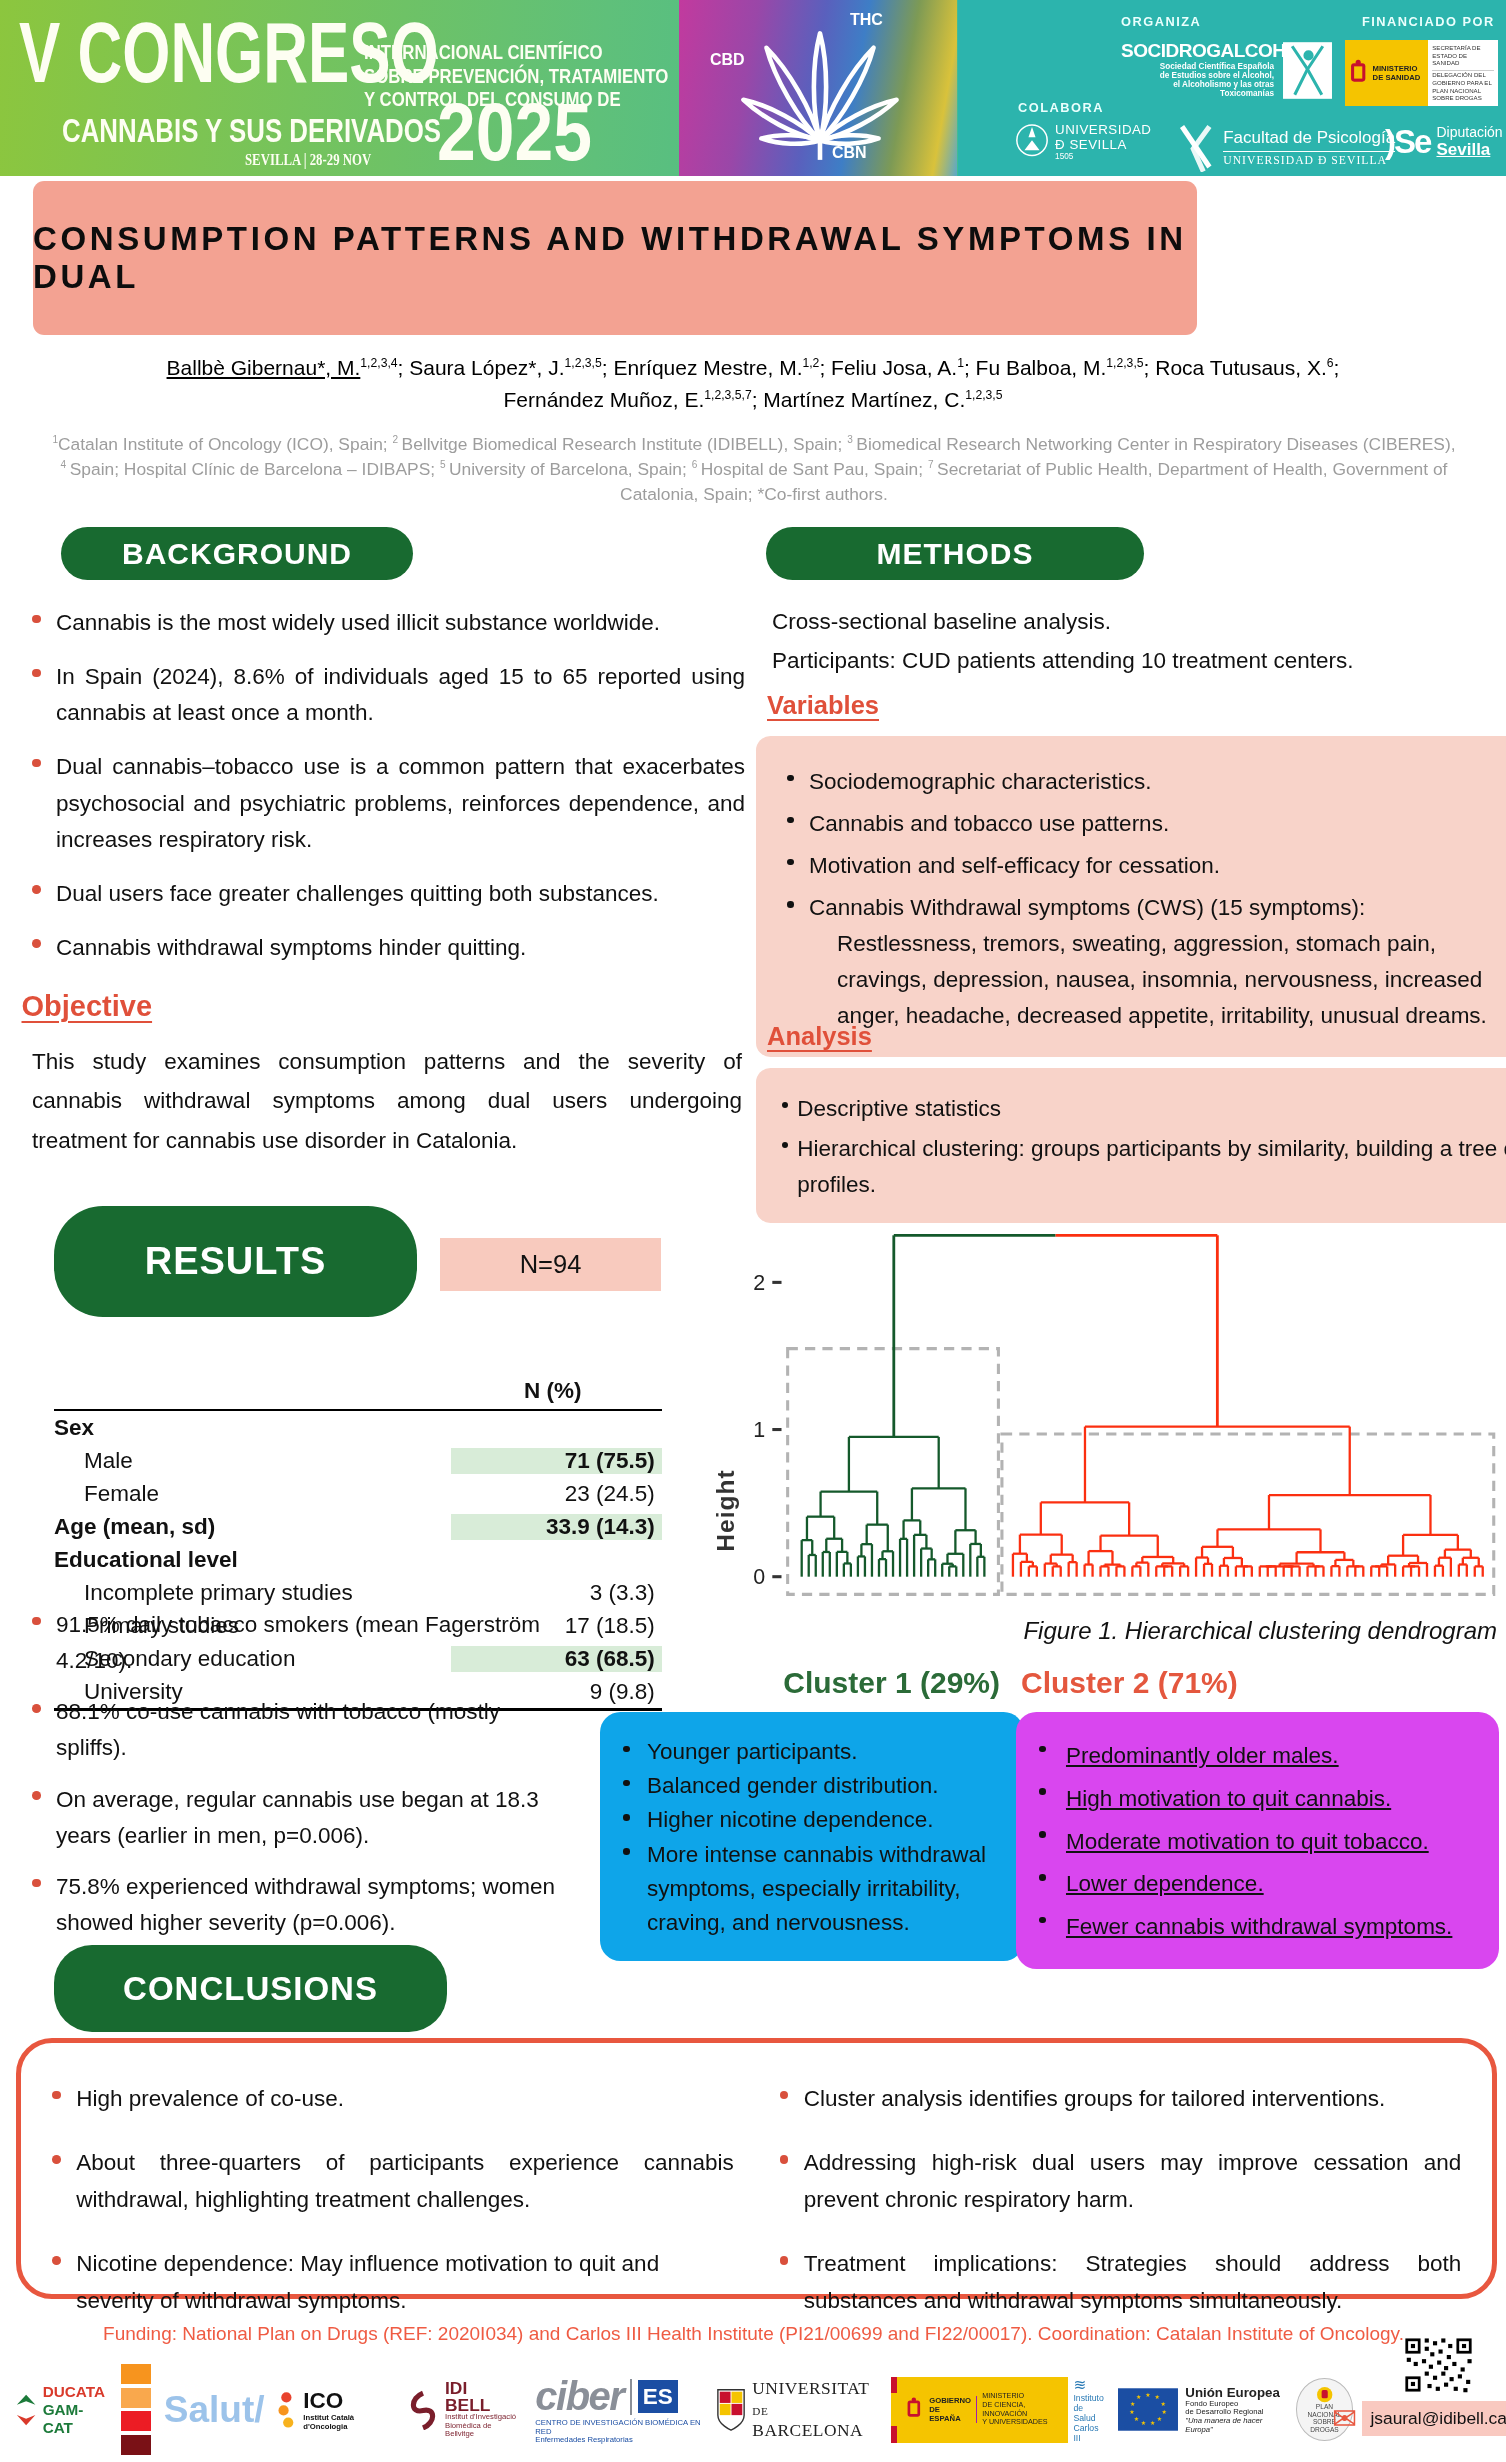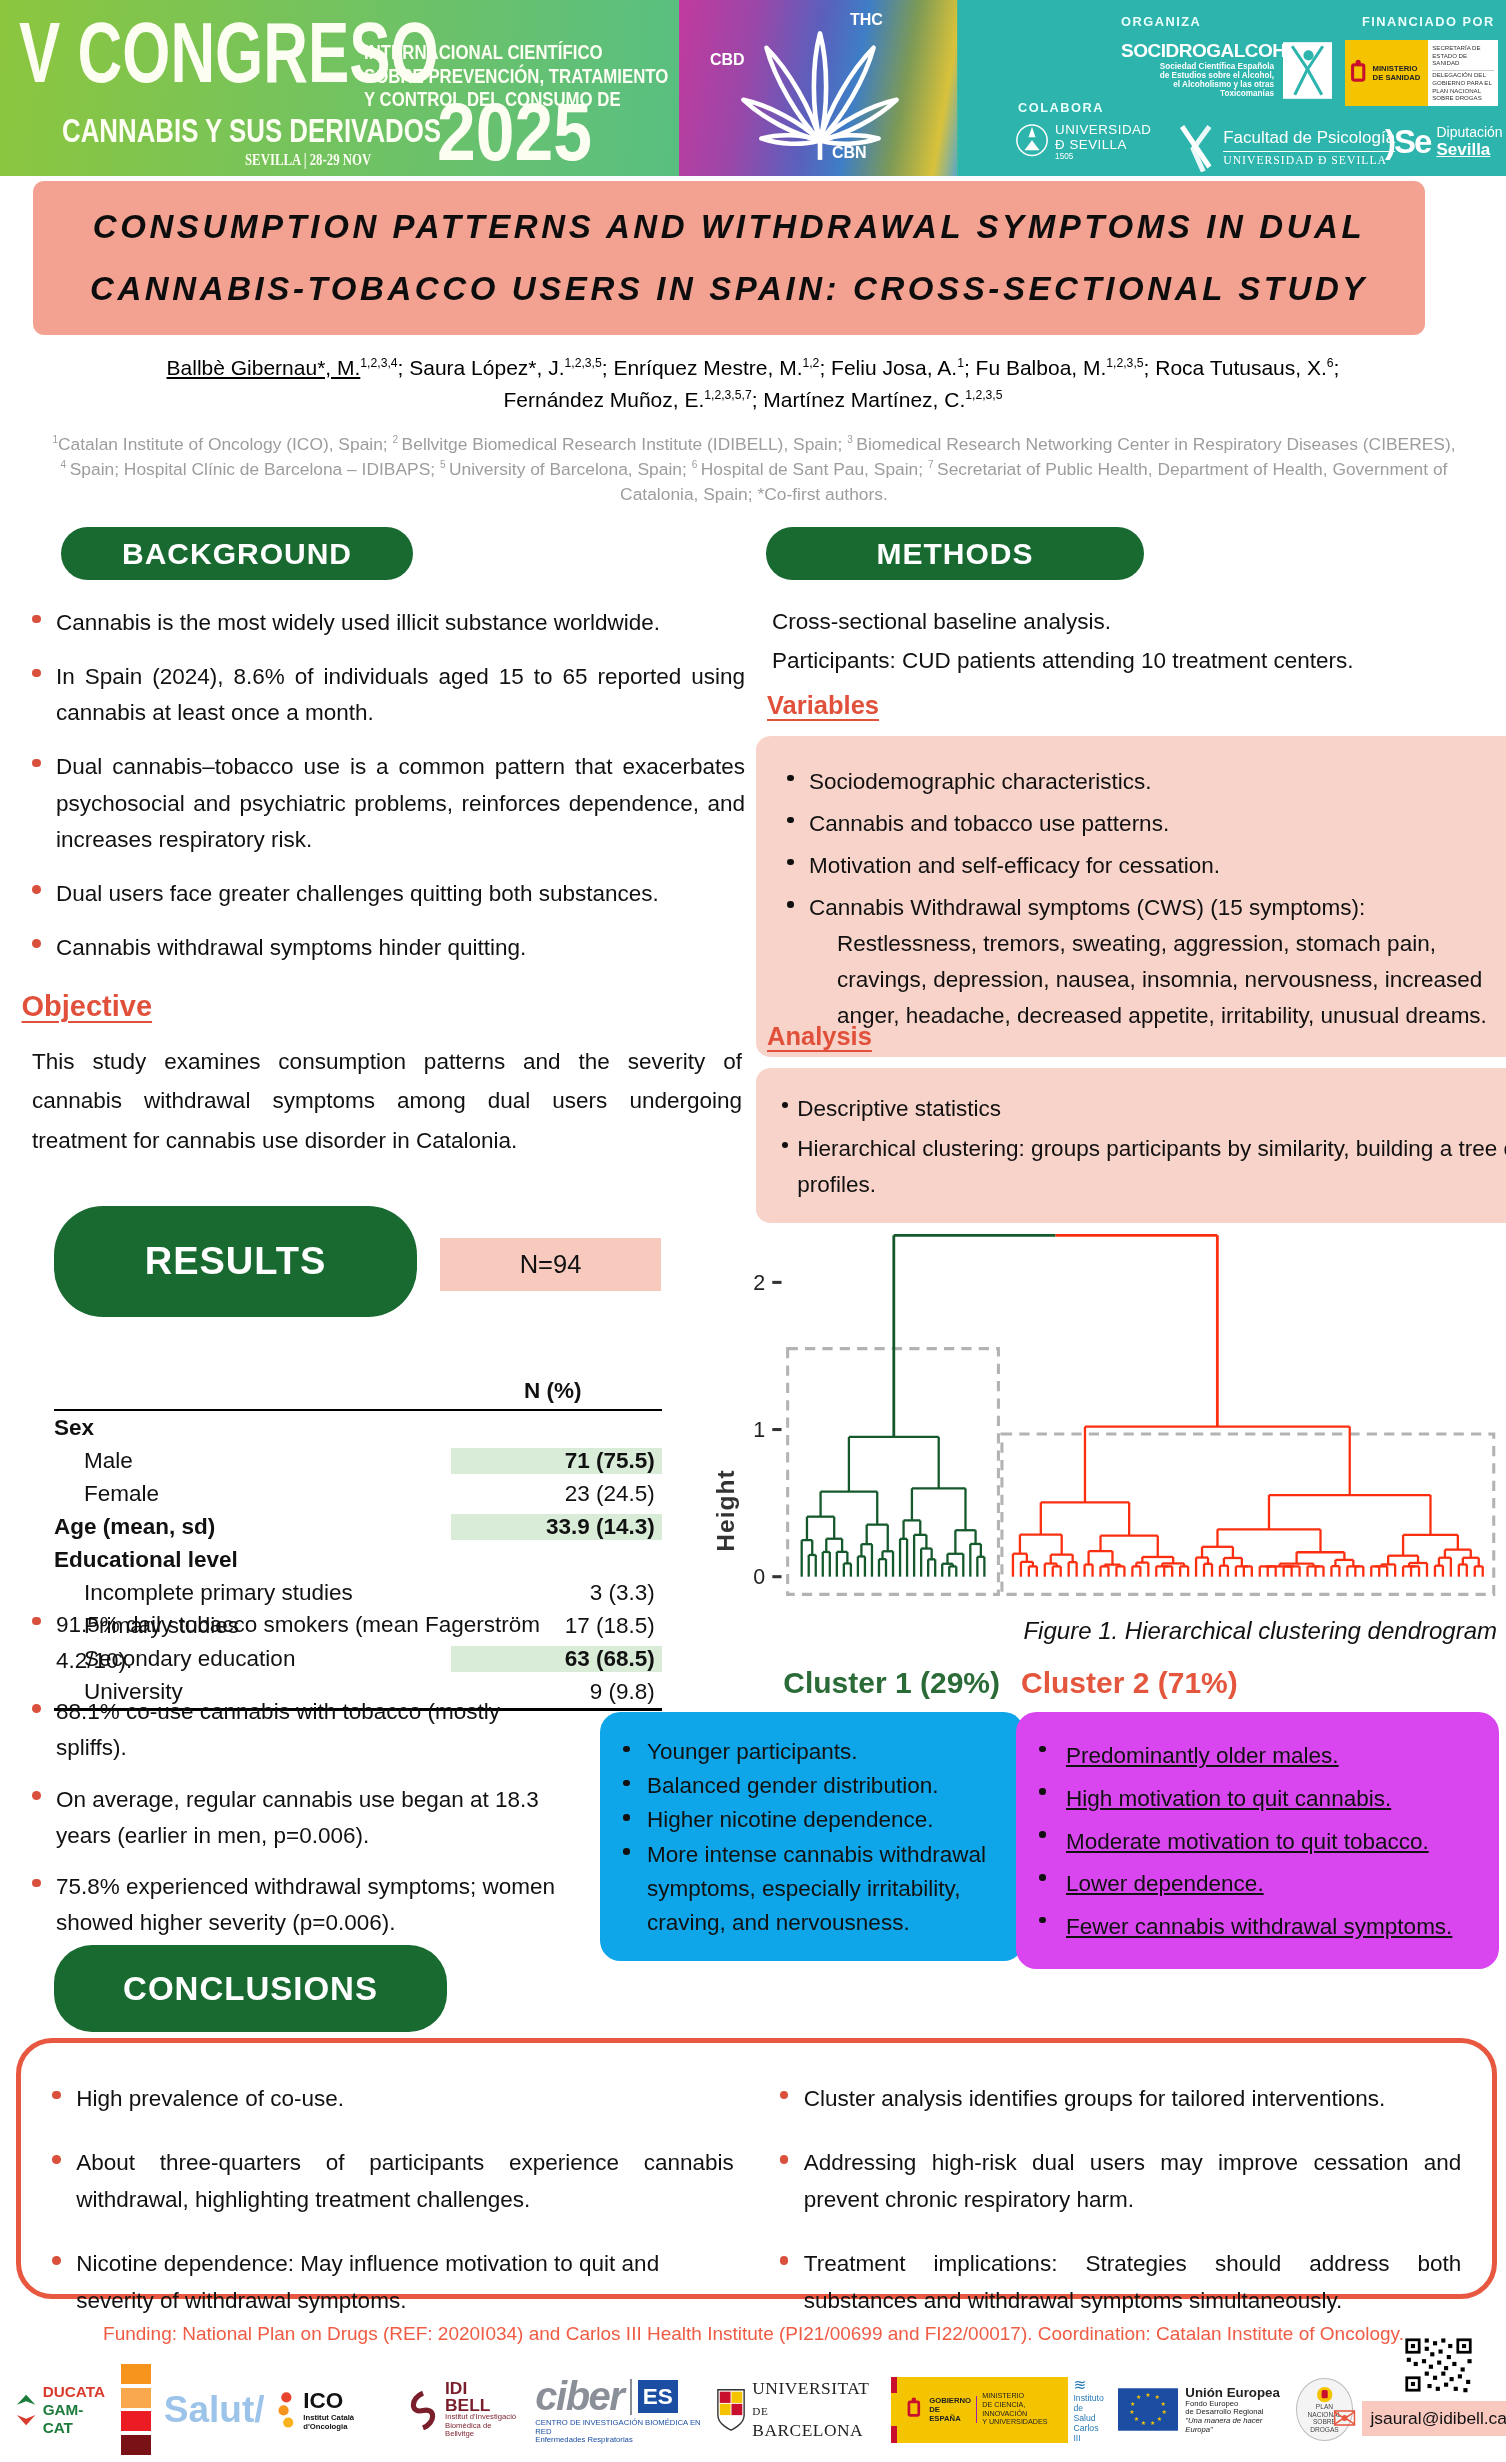--- a/index.html
+++ b/index.html
@@ -133,23 +133,22 @@
       <div class="abs" style="left:427px;top:123px;display:flex;align-items:center;gap:6.1px;color:#fff;">
         <div style="font-size:33px;font-weight:bold;letter-spacing:-2px;">)Se</div>
         <div>
             <div style="font-size:14px;">Diputación</div>
             <div style="font-size:17px;font-weight:bold;text-decoration:underline;">Sevilla</div>
           </div>
       </div>
     </div>
   </div>
 
-  <div class="abs" style="left:33px;top:181px;width:1392px;height:154px;background:#f3a292;border-radius:11.2px;display:flex;flex-direction:column;justify-content:center;align-items:center;gap:24.5px;font-style:italic;">
+  <div class="abs" style="left:33px;top:181px;width:1164px;height:154px;background:#f3a292;border-radius:11.2px;display:flex;flex-direction:column;justify-content:center;align-items:center;gap:24.5px;">
     <div style="font-size:33px;font-weight:bold;letter-spacing:3.6px;color:#0d0d0d;">CONSUMPTION PATTERNS AND WITHDRAWAL SYMPTOMS IN DUAL</div>
-    <div style="font-size:33px;font-weight:bold;letter-spacing:3.6px;color:#0d0d0d;">CANNABIS-TOBACCO USERS IN SPAIN: CROSS-SECTIONAL STUDY</div>
   </div>
 
   <div class="abs" style="left:51px;top:352px;width:1404px;text-align:center;font-size:21px;line-height:1.5;color:#000;">
     <div><u>Ballbè Gibernau*, M.</u><sup>1,2,3,4</sup>; Saura López*, J.<sup>1,2,3,5</sup>; Enríquez Mestre, M.<sup>1,2</sup>; Feliu Josa, A.<sup>1</sup>; Fu Balboa, M.<sup>1,2,3,5</sup>; Roca Tutusaus, X.<sup>6</sup>;</div>
     <div>Fernández Muñoz, E.<sup>1,2,3,5,7</sup>; Martínez Martínez, C.<sup>1,2,3,5</sup></div>
   </div>
   <div class="abs" style="left:49px;top:432px;width:1410px;text-align:center;font-size:17.4px;line-height:1.45;color:#9d9d9d;"><sup>1</sup>Catalan Institute of Oncology (ICO), Spain; <sup>2</sup> Bellvitge Biomedical Research Institute (IDIBELL), Spain; <sup>3</sup> Biomedical Research Networking Center in Respiratory Diseases (CIBERES), <sup>4</sup> Spain; Hospital Clínic de Barcelona – IDIBAPS; <sup>5</sup> University of Barcelona, Spain; <sup>6</sup> Hospital de Sant Pau, Spain; <sup>7</sup> Secretariat of Public Health, Department of Health, Government of Catalonia, Spain; *Co-first authors.</div>
 
   <div class="abs pill" style="left:61px;top:527px;width:352px;height:53px;border-radius:28px;font-size:30px;">BACKGROUND</div>
 

